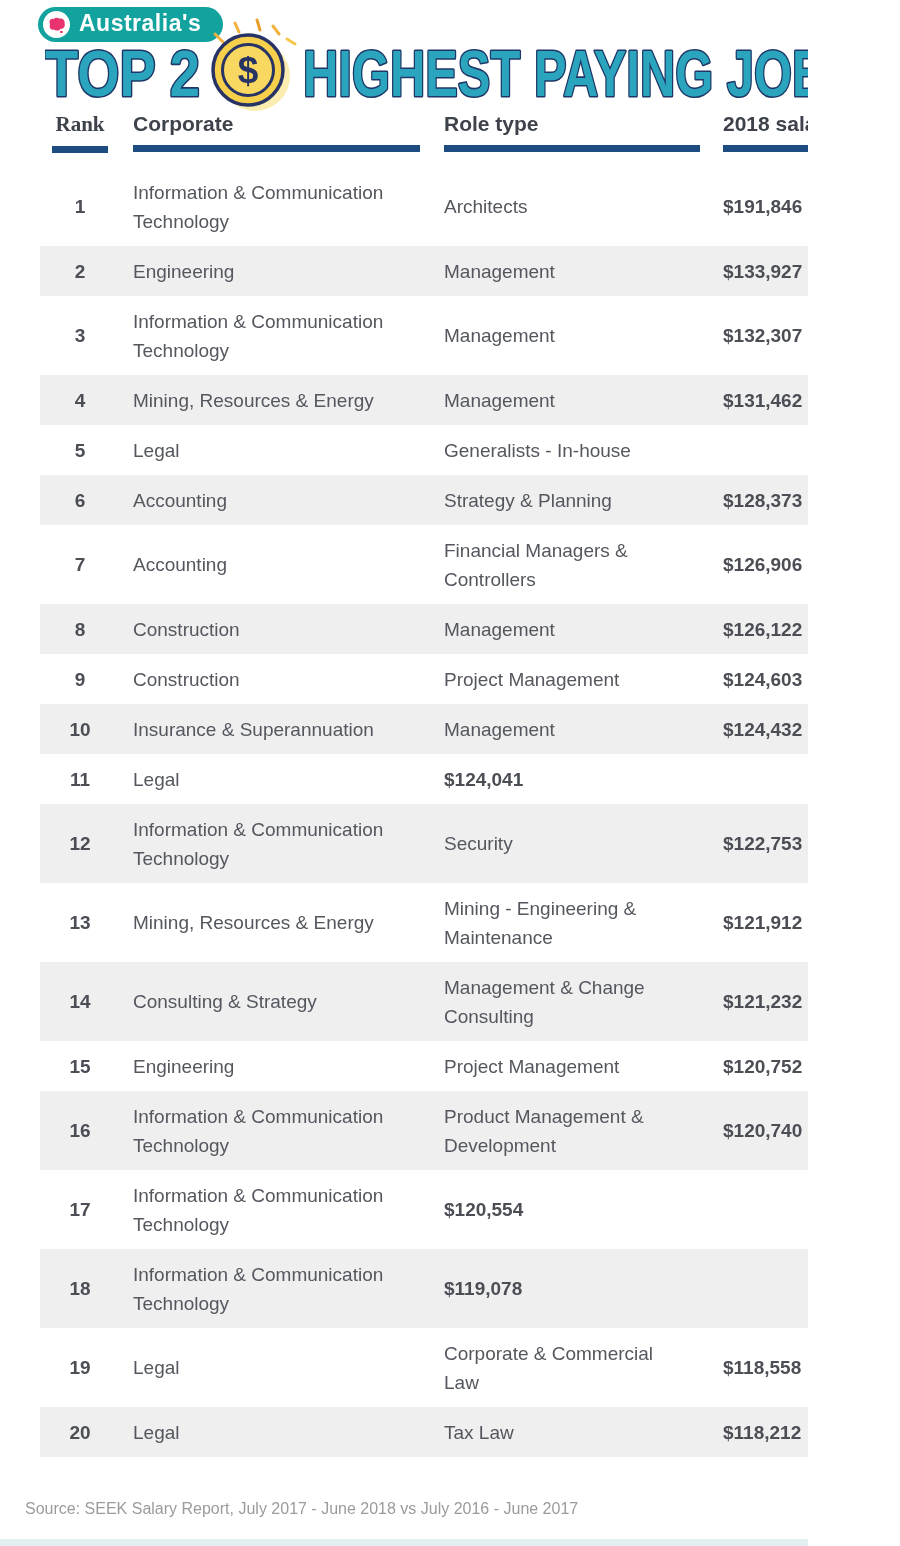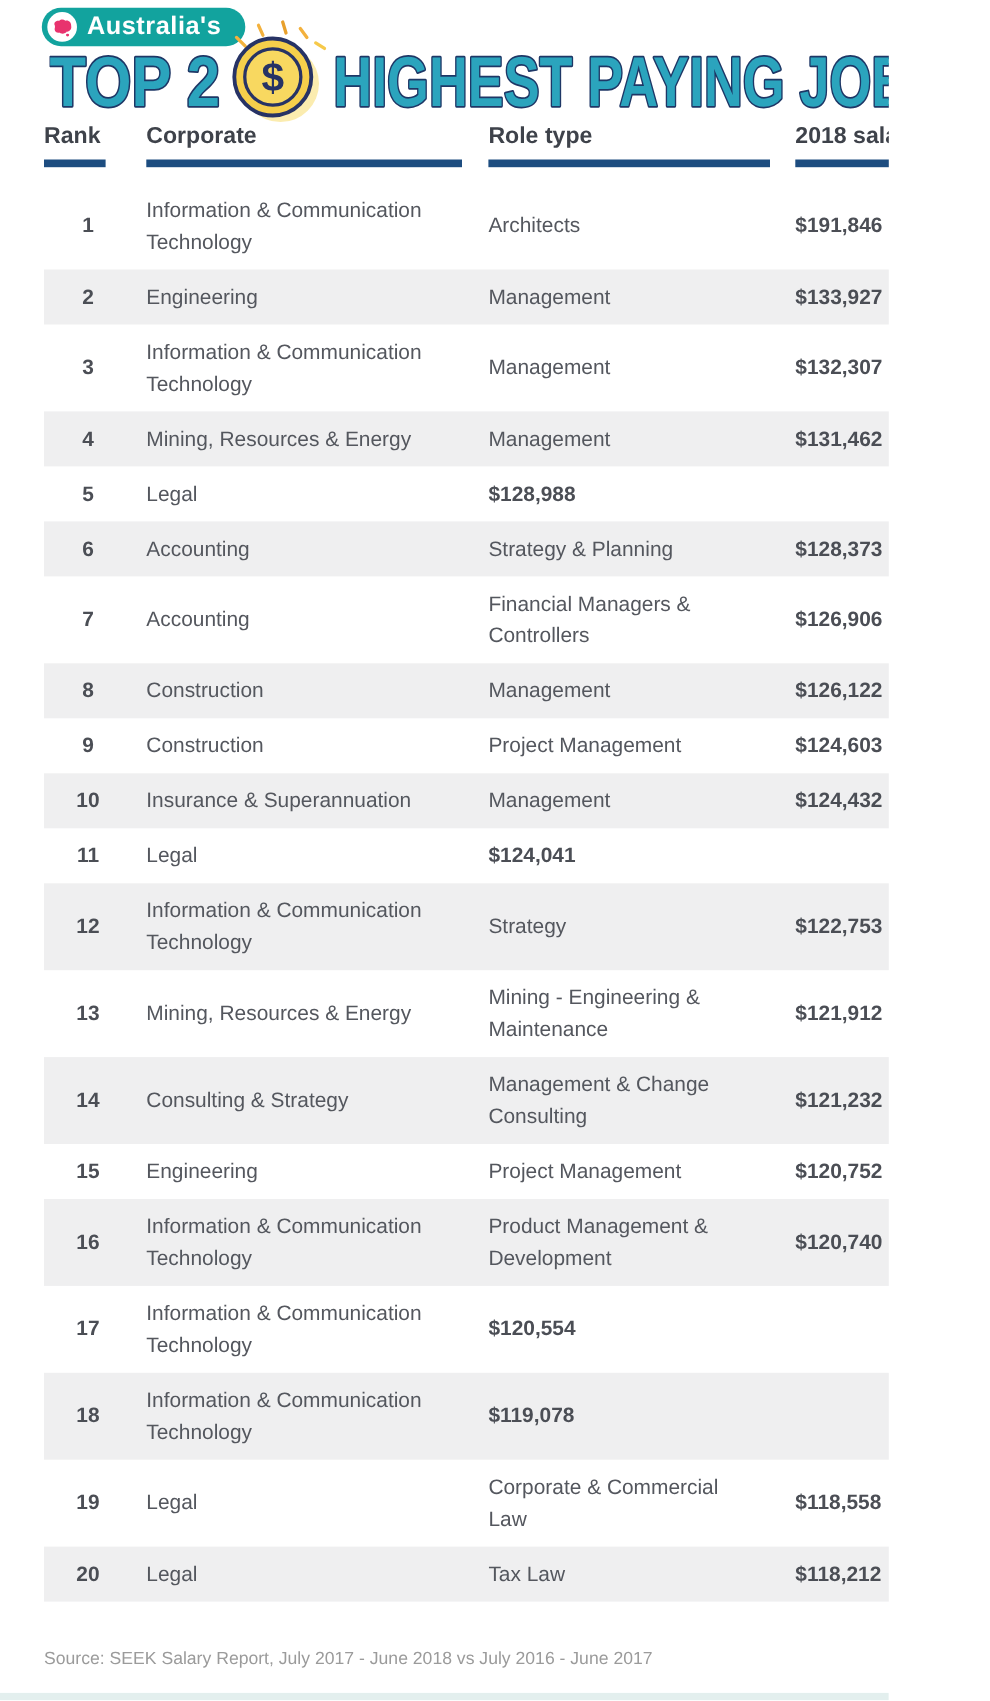--- a/index.html
+++ b/index.html
@@ -29,37 +29,37 @@
   .coin-dollar {
     font-family:"Liberation Sans", sans-serif;
     font-weight:bold; font-size:37px; fill:#273365;
   }
 
   
   .table { position:absolute; left:40px; top:112px; width:820px; }
   .thead, .row { display:grid; grid-template-columns:80px 324px 279px 137px; }
   .th { font-size:21px; font-weight:bold; color:#3e424a; display:flex; flex-direction:column; }
   .th .bar { height:7px; background:#1d4d80; margin-top:9px; }
-  .th-rank { align-items:flex-start; }
+  .th-rank { align-items:center;font-family:Liberation Serif, serif; }
   .th-rank .bar { width:56px; }
   .th-industry { padding-left:13px; }
   .th-industry .bar { width:287px; }
   .th-role .bar { width:256px; }
   .th-salary .bar { width:129px; }
   .thead { margin-bottom:14px; }
 
   .row { align-items:center; }
   .row.alt { background:#efeff0; }
   .cell { font-size:19px; line-height:29px; color:#54575e; padding:10.5px 0; }
   .cell.rank { text-align:center; font-weight:bold; color:#4b4e55; }
   .cell.industry { padding-left:13px; padding-right:40px; }
   .cell.role { padding-right:50px; }
   .cell.salary { font-weight:bold; color:#4b4e55; }
 
-  .source { position:absolute; left:40px; top:1500px; font-size:16px; color:#9b9b9b; }
+  .source { position:absolute; left:25px; top:1500px; font-size:16px; color:#9b9b9b; }
   .bottom-strip { position:absolute; left:0; bottom:0; width:100%; height:7px; background:#e3efee; }
 </style>
 </head>
 <body>
 
 <div class="page">
 
   <div class="badge">
     <span class="badge-circle">
       <svg width="21" height="18" viewBox="0 0 32 27" aria-hidden="true">
@@ -130,21 +130,21 @@
       </div>
         <div class="row alt">
         <div class="cell rank">4</div>
         <div class="cell industry">Mining, Resources &amp; Energy</div>
         <div class="cell role">Management</div>
         <div class="cell salary">$131,462</div>
       </div>
         <div class="row">
         <div class="cell rank">5</div>
         <div class="cell industry">Legal</div>
-        <div class="cell salary">$128,988</div>
+        <div class="cell role">Generalists - In-house</div>
       </div>
         <div class="row alt">
         <div class="cell rank">6</div>
         <div class="cell industry">Accounting</div>
         <div class="cell role">Strategy &amp; Planning</div>
         <div class="cell salary">$128,373</div>
       </div>
         <div class="row">
         <div class="cell rank">7</div>
         <div class="cell industry">Accounting</div>
@@ -170,21 +170,21 @@
         <div class="cell salary">$124,432</div>
       </div>
         <div class="row">
         <div class="cell rank">11</div>
         <div class="cell industry">Legal</div>
         <div class="cell salary">$124,041</div>
       </div>
         <div class="row alt">
         <div class="cell rank">12</div>
         <div class="cell industry">Information &amp; Communication Technology</div>
-        <div class="cell role">Strategy</div>
+        <div class="cell role">Security</div>
         <div class="cell salary">$122,753</div>
       </div>
         <div class="row">
         <div class="cell rank">13</div>
         <div class="cell industry">Mining, Resources &amp; Energy</div>
         <div class="cell role">Mining - Engineering &amp; Maintenance</div>
         <div class="cell salary">$121,912</div>
       </div>
         <div class="row alt">
         <div class="cell rank">14</div>

